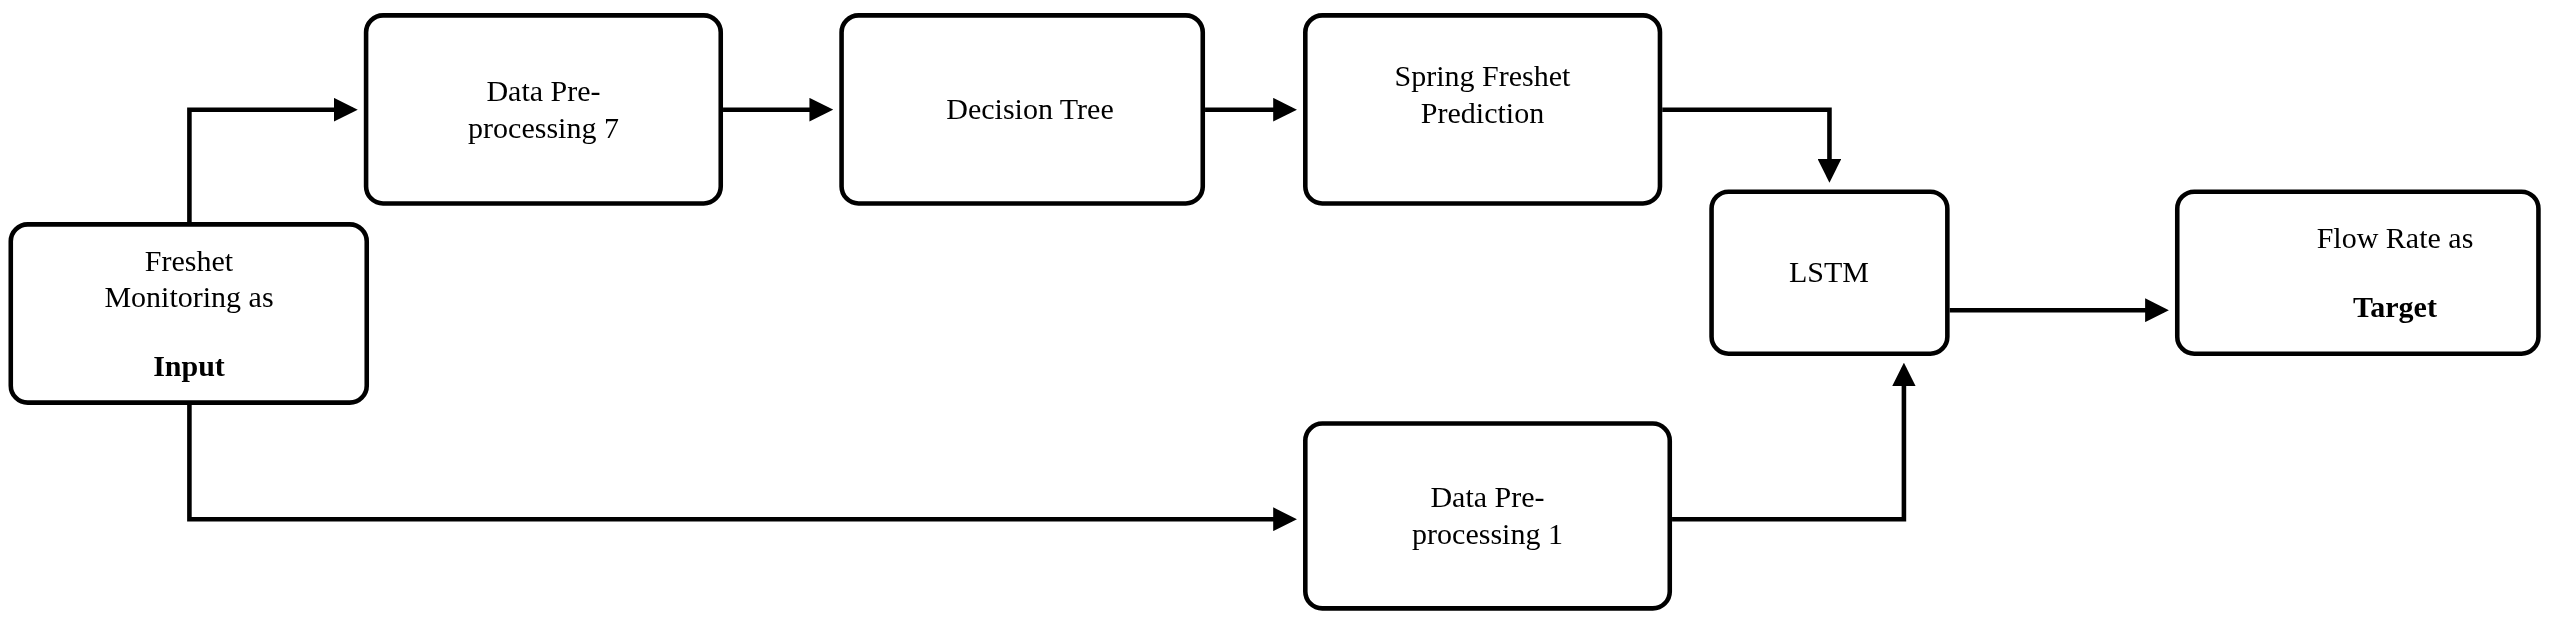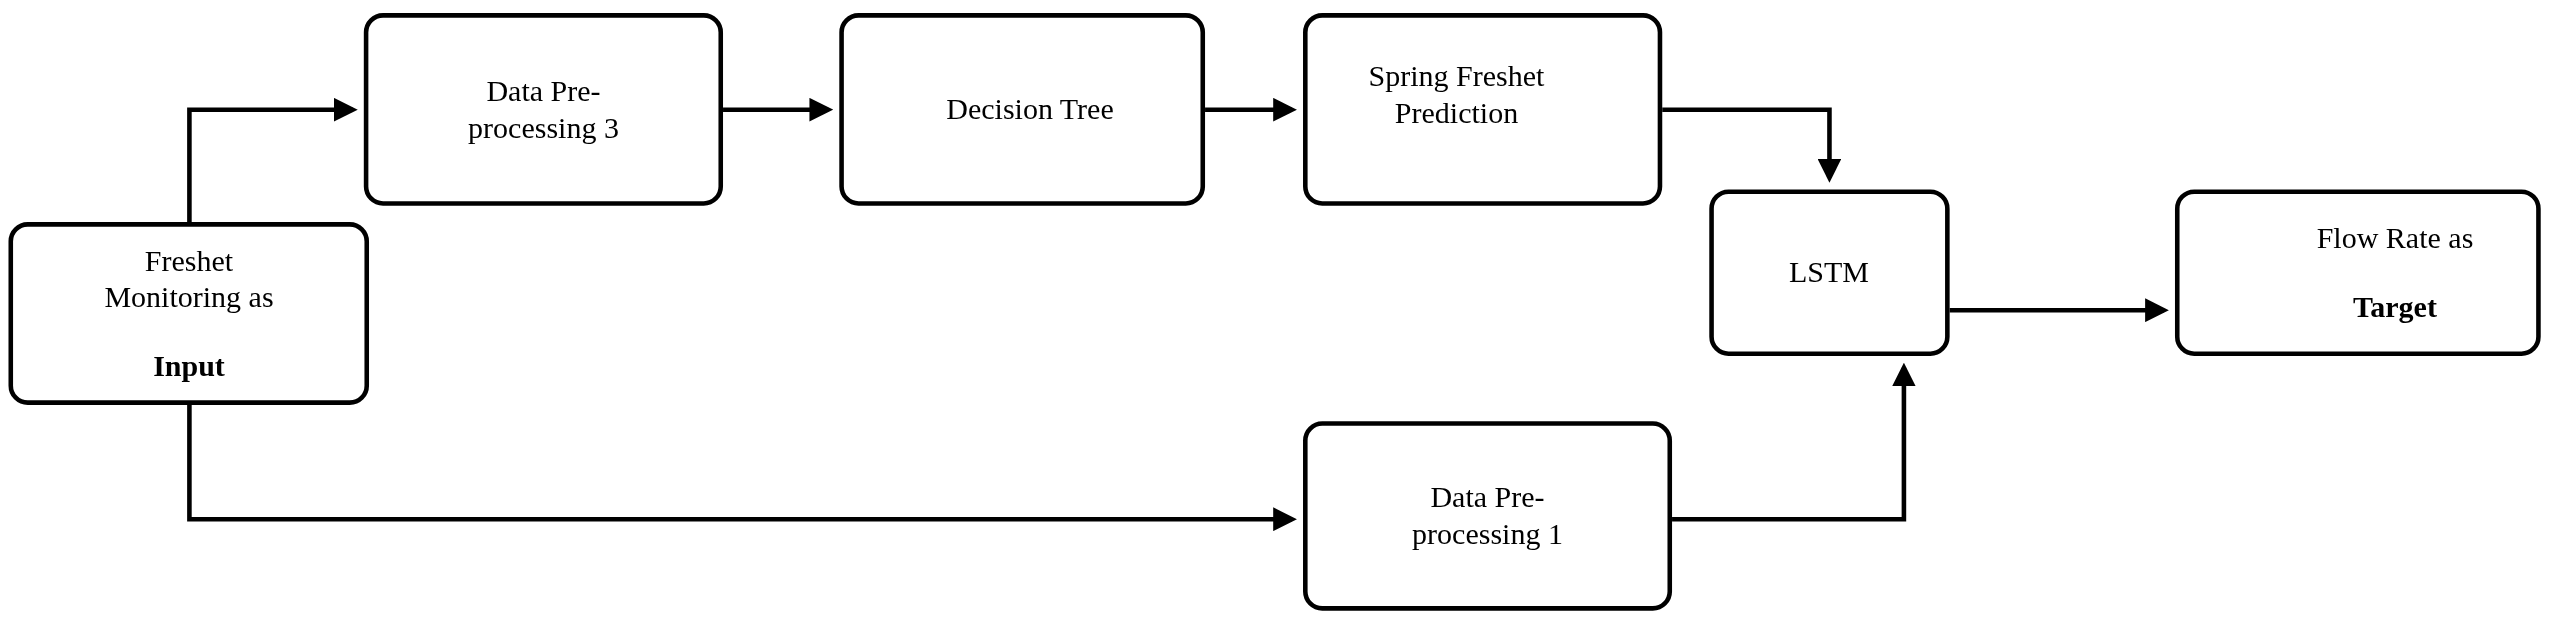--- a/index.html
+++ b/index.html
@@ -68,22 +68,22 @@
         <rect x="1288.5" y="23.5" width="553" height="288" rx="26" ry="26" fill="#ffffff" stroke="#000000" stroke-width="7"></rect>
         <rect x="1998.5" y="23.5" width="543" height="288" rx="26" ry="26" fill="#ffffff" stroke="#000000" stroke-width="7"></rect>
         <rect x="2620.5" y="293.5" width="361" height="248" rx="26" ry="26" fill="#ffffff" stroke="#000000" stroke-width="7"></rect>
         <rect x="3333.5" y="293.5" width="553" height="248" rx="26" ry="26" fill="#ffffff" stroke="#000000" stroke-width="7"></rect>
         <rect x="1998.5" y="648.5" width="558" height="283" rx="26" ry="26" fill="#ffffff" stroke="#000000" stroke-width="7"></rect>
       </g>
   </svg>
 
   <div id="labels-layer">
       <div class="node-label" style="left: 8.5px; top: 222px; width: 361px; height: 183px;"><span class="ln">Freshet</span><span class="ln">Monitoring as</span><span class="ln bold">Input</span></div>
-      <div class="node-label" style="left: 364px; top: 13px; width: 359px; height: 193px;"><span class="ln">Data Pre-</span><span class="ln">processing 3</span></div>
+      <div class="node-label" style="left: 364px; top: 13px; width: 359px; height: 193px;"><span class="ln">Data Pre-</span><span class="ln">processing 7</span></div>
       <div class="node-label" style="left: 839px; top: 13px; width: 366px; height: 193px; padding-left: 8px;"><span class="ln">Decision Tree</span></div>
-      <div class="node-label" style="left: 1241px; top: 13px; width: 359px; height: 163px; padding-left: 36px;"><span class="ln">Spring Freshet</span><span class="ln">Prediction</span></div>
+      <div class="node-label" style="left: 1303px; top: 13px; width: 359px; height: 163px;"><span class="ln">Spring Freshet</span><span class="ln">Prediction</span></div>
       <div class="node-label" style="left: 1709px; top: 189px; width: 240px; height: 167px; align-items: center;"><span class="ln">LSTM</span></div>
       <div class="node-label" style="left: 2175px; top: 189px; width: 440px; height: 167px;"><span class="ln">Flow Rate as</span><span class="ln bold">Target</span></div>
       <div class="node-label" style="left: 1303px; top: 421px; width: 369px; height: 189px;"><span class="ln">Data Pre-</span><span class="ln">processing 1</span></div>
     </div>
 
 </div>
 
 
 </body></html>

